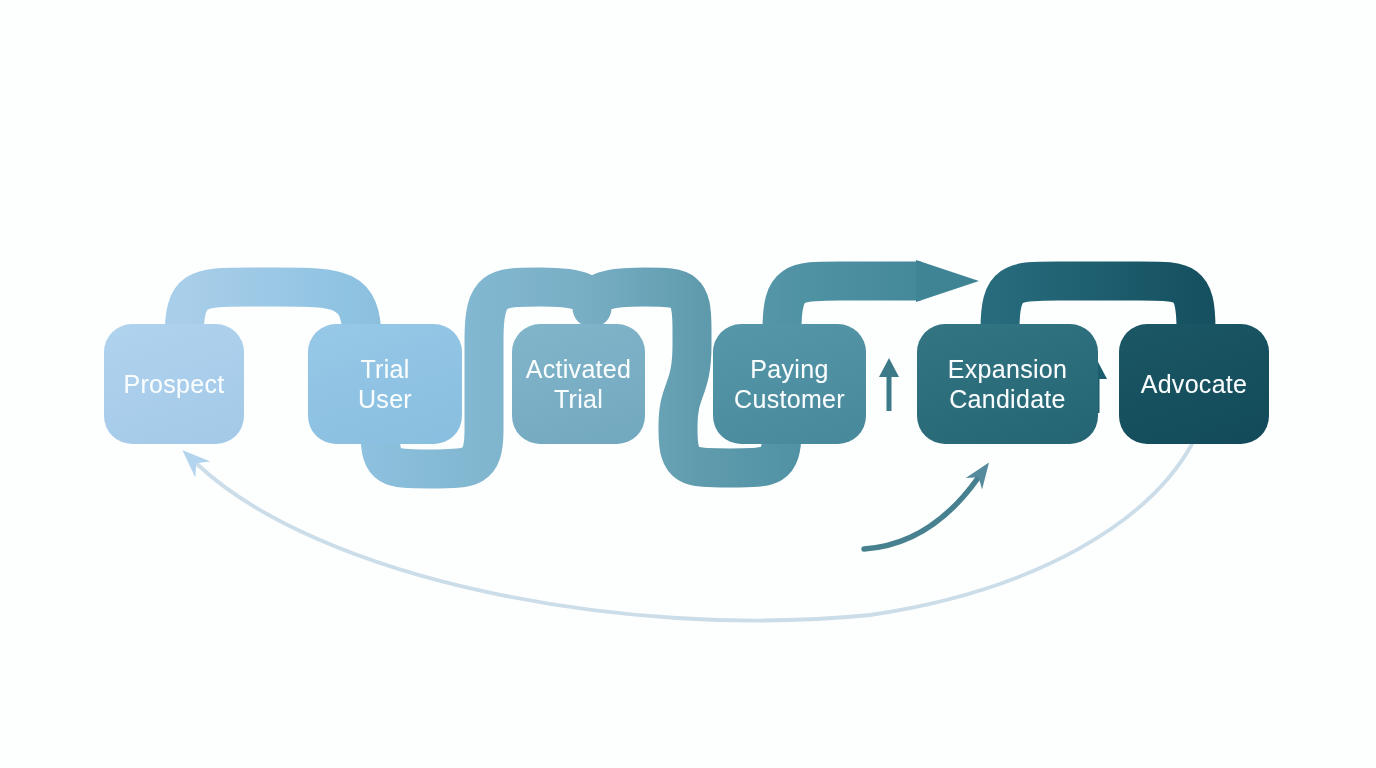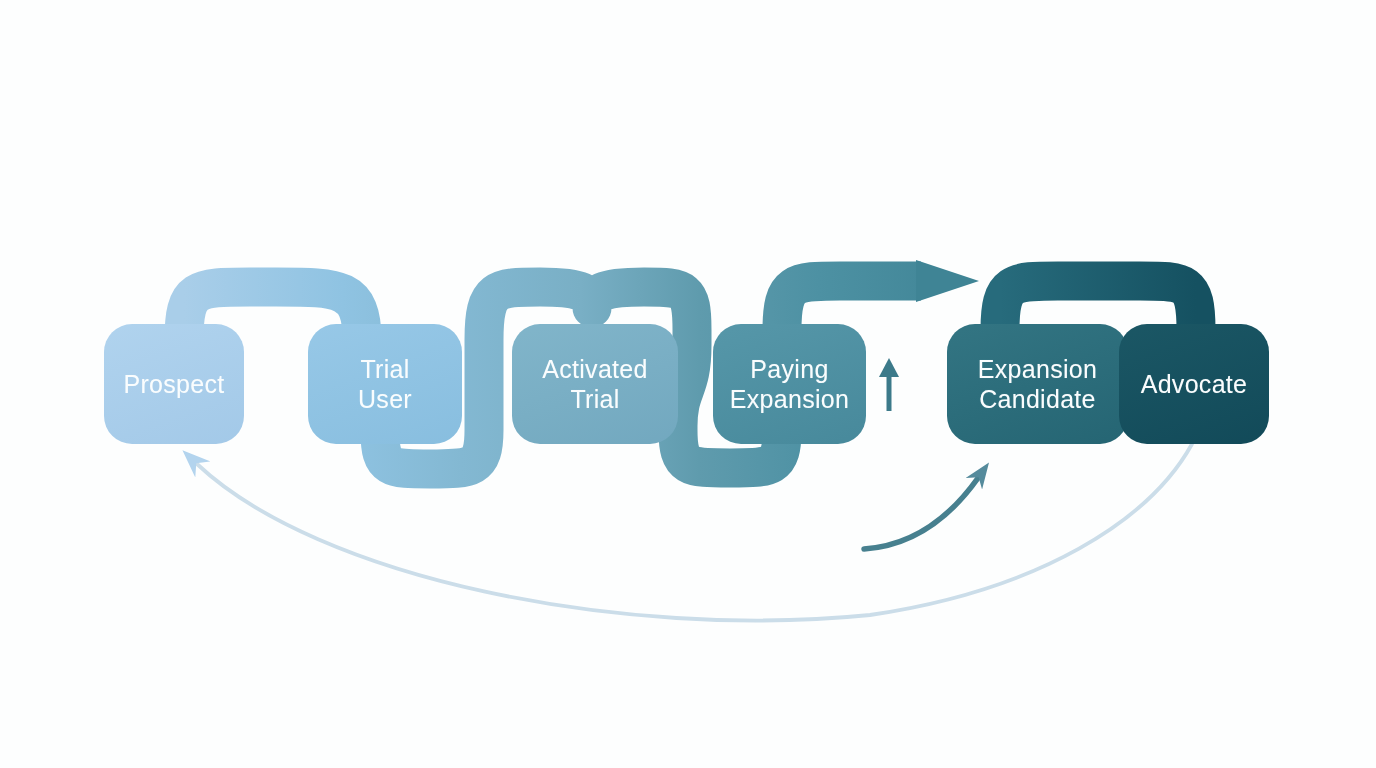--- a/index.html
+++ b/index.html
@@ -81,31 +81,31 @@
 
   <div class="stage" style="left: 104px; width: 140px; background: linear-gradient(160deg, rgb(176, 211, 238) 0%, rgb(163, 201, 232) 100%);">
     <span class="stage-label">Prospect</span>
   </div>
 
   <div class="stage" style="left: 308px; width: 154px; background: linear-gradient(160deg, rgb(151, 200, 231) 0%, rgb(136, 190, 223) 100%);">
     <span class="stage-label">Trial
 User</span>
   </div>
 
-  <div class="stage" style="left: 512px; width: 166px; background: linear-gradient(160deg, rgb(129, 181, 202) 0%, rgb(114, 168, 191) 100%);">
+  <div class="stage" style="left: 512px; width: 133px; background: linear-gradient(160deg, rgb(129, 181, 202) 0%, rgb(114, 168, 191) 100%);">
     <span class="stage-label">Activated
 Trial</span>
   </div>
 
   <div class="stage" style="left: 713px; width: 153px; background: linear-gradient(160deg, rgb(86, 151, 169) 0%, rgb(71, 137, 155) 100%);">
     <span class="stage-label">Paying
-Expansion</span>
+Customer</span>
   </div>
 
-  <div class="stage" style="left: 917px; width: 181px; background: linear-gradient(160deg, rgb(51, 117, 131) 0%, rgb(37, 101, 115) 100%); margin-left: 30px;">
+  <div class="stage" style="left: 917px; width: 181px; background: linear-gradient(160deg, rgb(51, 117, 131) 0%, rgb(37, 101, 115) 100%);">
     <span class="stage-label">Expansion
 Candidate</span>
   </div>
 
   <div class="stage" style="left: 1119px; width: 150px; background: linear-gradient(160deg, rgb(27, 87, 101) 0%, rgb(18, 74, 89) 100%); justify-content: center;">
     <span class="stage-label">Advocate</span>
   </div>
 
 </div>
 

